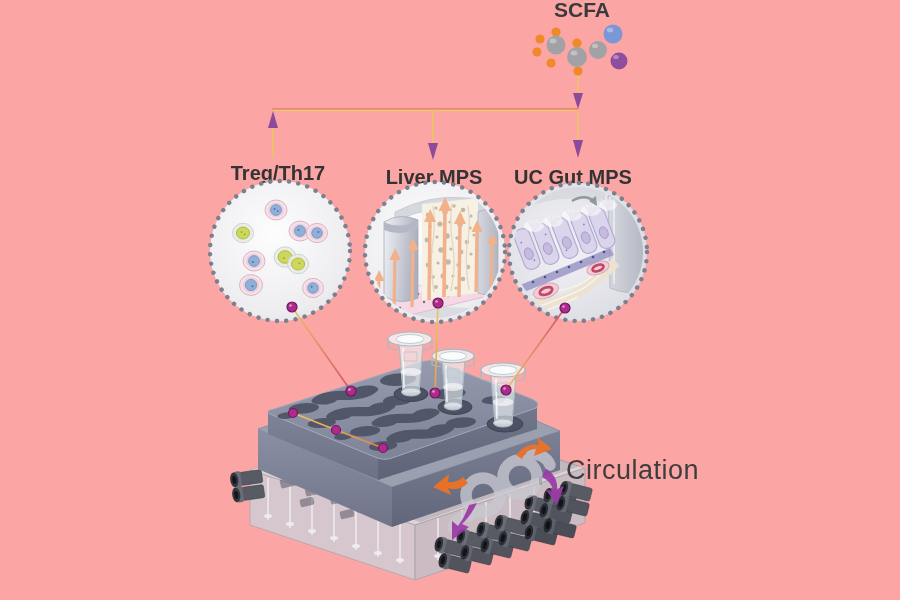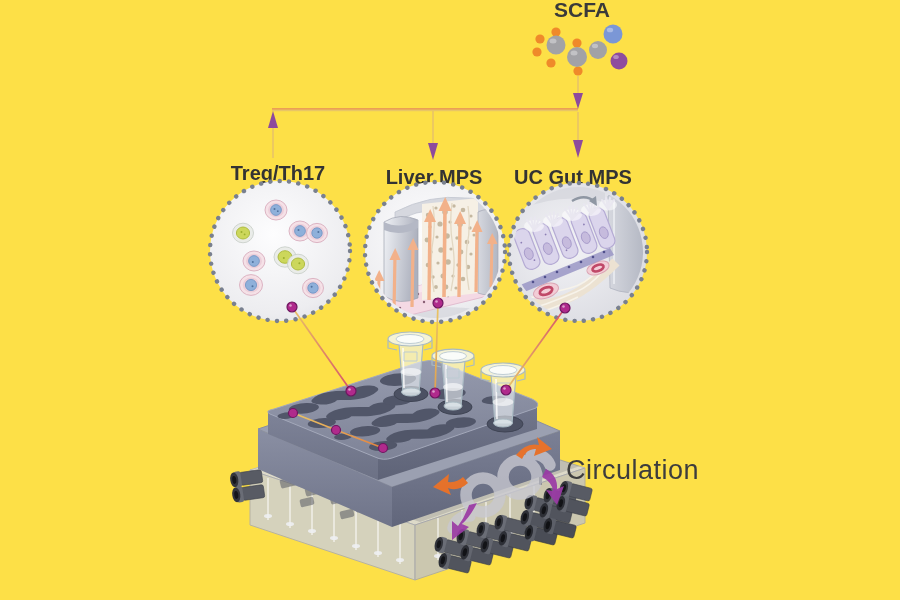--- a/index.html
+++ b/index.html
@@ -1,16 +1,16 @@
 <!DOCTYPE html>
 <html><head>
 <meta charset="utf-8">
 <style>
   html,body{margin:0;padding:0;background:#fff;}
-  .canvas{position:relative;width:900px;height:600px;background:#fde047;overflow:hidden;
+  .canvas{position:relative;width:900px;height:600px;background:#fca5a5;overflow:hidden;
           font-family:"Liberation Sans",sans-serif;}
   svg{position:absolute;left:0;top:0;}
   .lbl{font-family:"Liberation Sans",sans-serif;font-weight:700;font-size:20px;fill:#333333;}
   .scfa-lbl{font-family:"Liberation Sans",sans-serif;font-weight:700;font-size:21px;fill:#3a3a3a;}
   .circ-lbl{font-family:"Liberation Sans",sans-serif;font-weight:400;font-size:27px;fill:#3d3d3d;letter-spacing:.5px;}
 </style>
 </head>
 <body>
 
 <div class="canvas">

